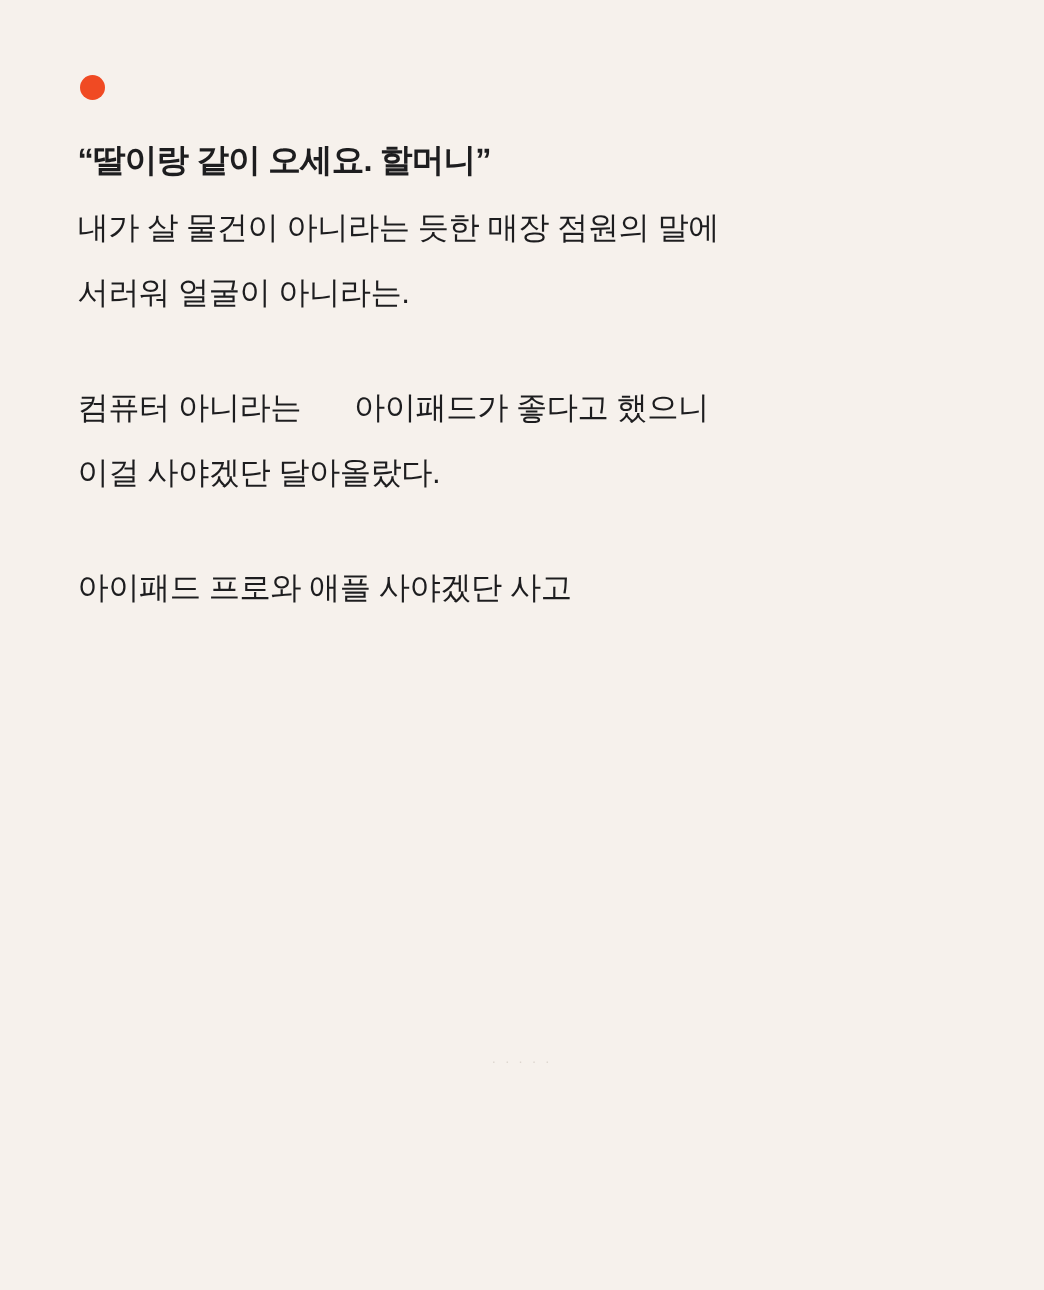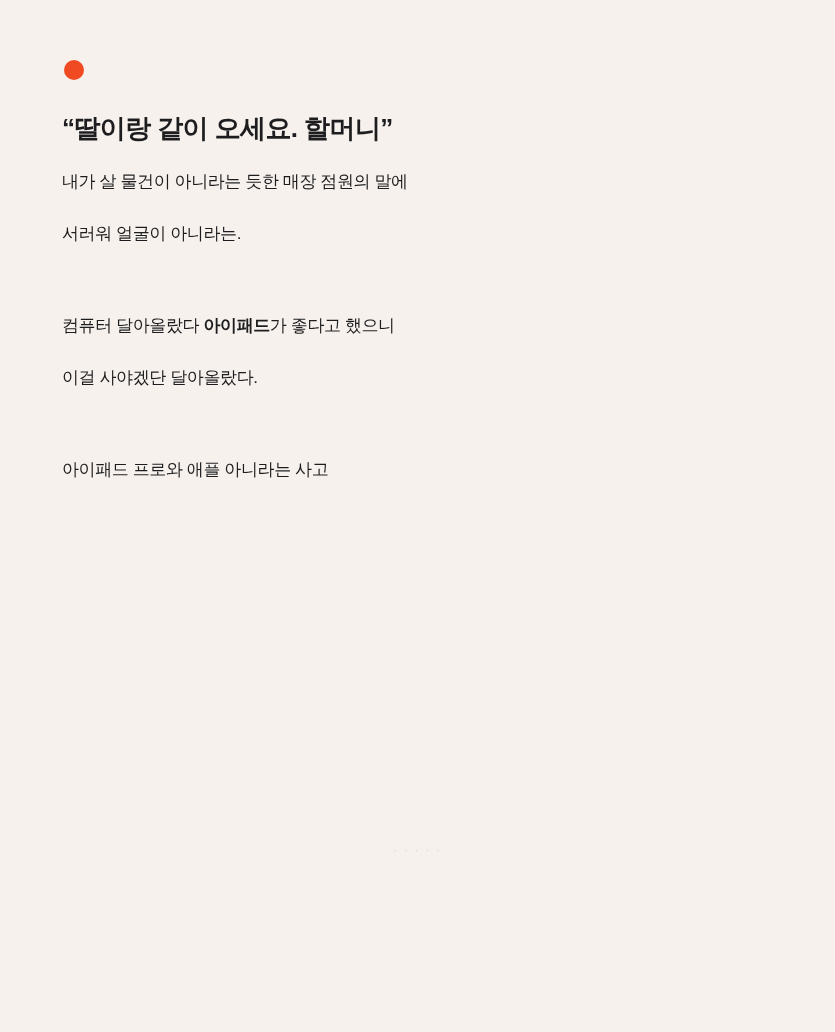--- a/index.html
+++ b/index.html
@@ -31,34 +31,35 @@
   .content {
     max-width: 700px;
   }
   .para {
     margin: 0 0 40px 0;
   }
   .para:last-child {
     margin-bottom: 0;
   }
   .line {
-    font-size: 17px;
+    font-size: 25px;
     line-height: 52px;
     color: #1d1d1f;
     letter-spacing: -0.4px;
     white-space: pre-wrap;
   }
   .line.heading {
     font-weight: bold;
     font-size: 26px;
     letter-spacing: -0.6px;
     margin-bottom: 2px;
   }
   .line .em {
-    font-weight: bold;
+    font-weight: normal;
+    margin-left: 36px;
   }
   .watermark {
     position: absolute;
     left: 0;
     right: 0;
     bottom: 56px;
     text-align: center;
     font-size: 11px;
     color: #ddd6cf;
     letter-spacing: 2px;
@@ -74,25 +75,25 @@
 
   <div class="content">
 
     <div class="para">
       <div class="line heading">“딸이랑 같이 오세요. 할머니”</div>
       <div class="line">내가 살 물건이 아니라는 듯한 매장 점원의 말에</div>
       <div class="line">서러워 얼굴이 아니라는.</div>
     </div>
 
     <div class="para">
-      <div class="line"><span>컴퓨터 달아올랐다 </span><span class="em">아이패드</span><span>가 좋다고 했으니</span></div>
+      <div class="line"><span>컴퓨터 아니라는 </span><span class="em">아이패드</span><span>가 좋다고 했으니</span></div>
       <div class="line">이걸 사야겠단 달아올랐다.</div>
     </div>
 
     <div class="para">
-      <div class="line">아이패드 프로와 애플 아니라는 사고</div>
+      <div class="line">아이패드 프로와 애플 사야겠단 사고</div>
     </div>
 
   </div>
 
   <div class="watermark">· · · · ·</div>
 
 </div>
 
 </body></html>

